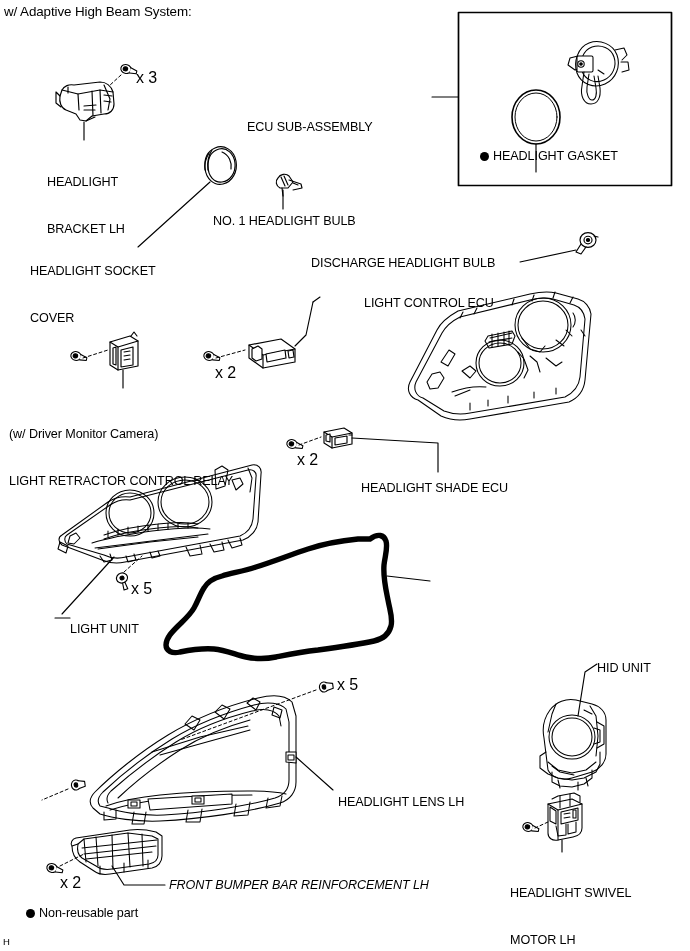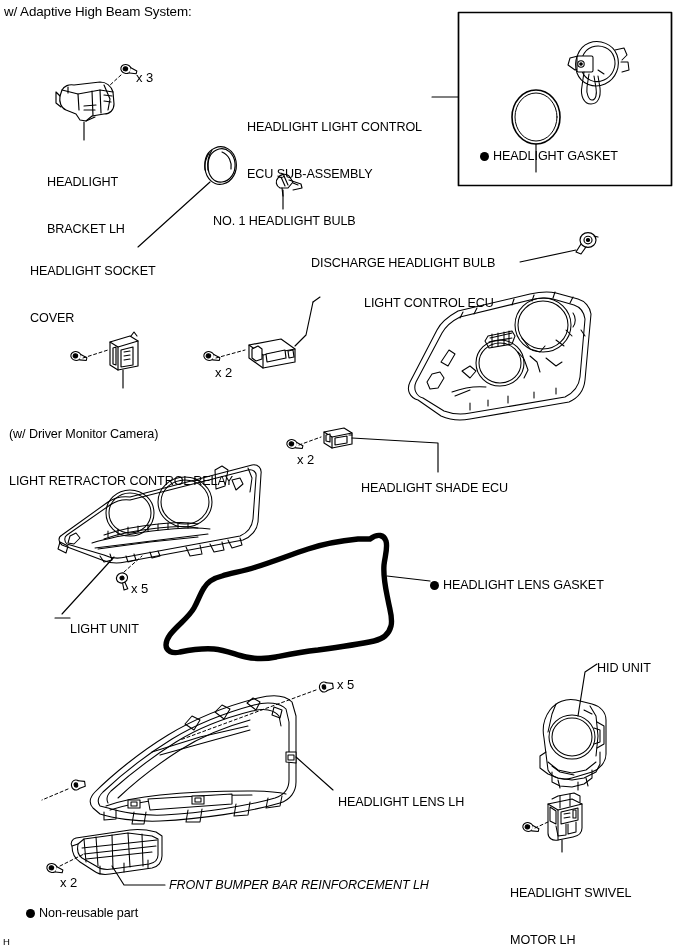--- a/index.html
+++ b/index.html
@@ -15,21 +15,21 @@
   .lbl{
     position:absolute;
     font-size:12.6px;
     line-height:15.5px;
     letter-spacing:-0.1px;
     white-space:pre;
     color:#000;
   }
   .lbl.head{font-size:13.4px;}
   .lbl.mono-h{font-size:9.5px;}
-  .lbl.xn{font-size:13px;text-align:center;}
+  .lbl.xn{font-size:16px;text-align:center;}
   .bullet{
     display:inline-block;
     width:9px;height:9px;border-radius:50%;
     background:#000;vertical-align:-0.5px;margin-right:4px;
   }
   .nowrap{white-space:nowrap;}
 </style>
 </head>
 <body>
 
@@ -372,21 +372,20 @@
       </g>
       <path d="M535,828 L548,822" stroke-dasharray="3,2.6" stroke-width="1"></path>
       <path d="M562,840 L562,852" stroke-width="1.15"></path>
 
     </g>
   </svg>
 
   <div class="lbl head" style="left:4px;top:4px;">w/ Adaptive High Beam System:</div>
 
   <div class="lbl" style="left:247px;top:89px;">
-    <div>HEADLIGHT LIGHT CONTROL</div>
     <div>ECU SUB-ASSEMBLY</div>
   </div>
 
   <div class="lbl" style="left:47px;top:144px;">
     <div>HEADLIGHT</div>
     <div>BRACKET LH</div>
   </div>
 
   <div class="lbl" style="left:30px;top:233px;">
     <div>HEADLIGHT SOCKET</div>
@@ -399,23 +398,20 @@
 
   <div class="lbl" style="left:318px;top:296px;margin-left:46px;">LIGHT CONTROL ECU</div>
 
   <div class="lbl" style="left:9px;top:396px;">
     <div>(w/ Driver Monitor Camera)</div>
     <div>LIGHT RETRACTOR CONTROL RELAY</div>
   </div>
 
   <div class="lbl" style="left:361px;top:481px;">HEADLIGHT SHADE ECU</div>
 
-  <div class="lbl nowrap" style="left:430px;top:578px;">
-    <span class="bullet"></span><span>HEADLIGHT LENS GASKET</span>
-  </div>
 
   <div class="lbl" style="left:70px;top:622px;">LIGHT UNIT</div>
 
   <div class="lbl" style="left:597px;top:661px;">HID UNIT</div>
 
   <div class="lbl" style="left:338px;top:795px;">HEADLIGHT LENS LH</div>
 
   <div class="lbl" style="left:510px;top:855px;">
     <div>HEADLIGHT SWIVEL</div>
     <div>MOTOR LH</div>

